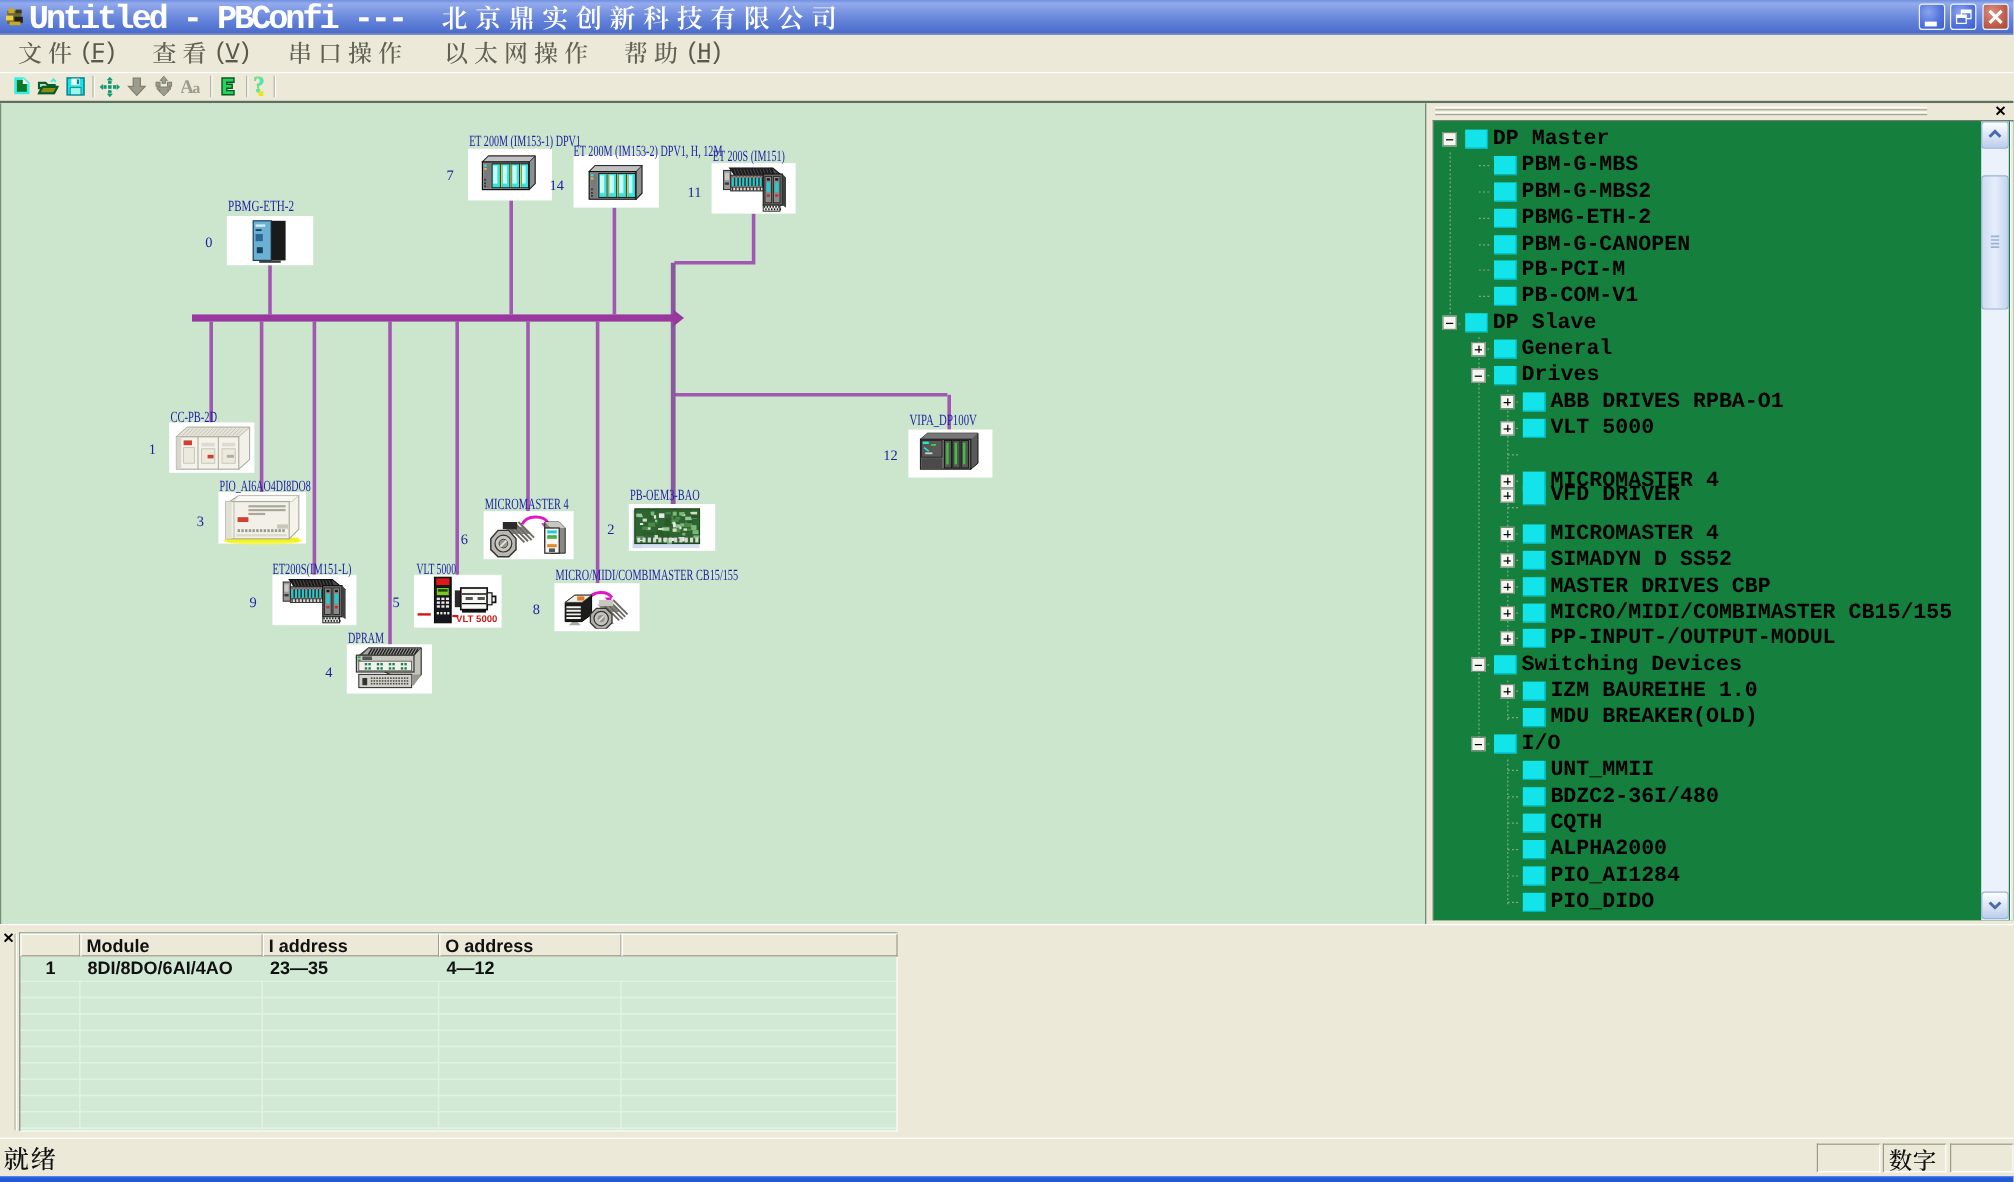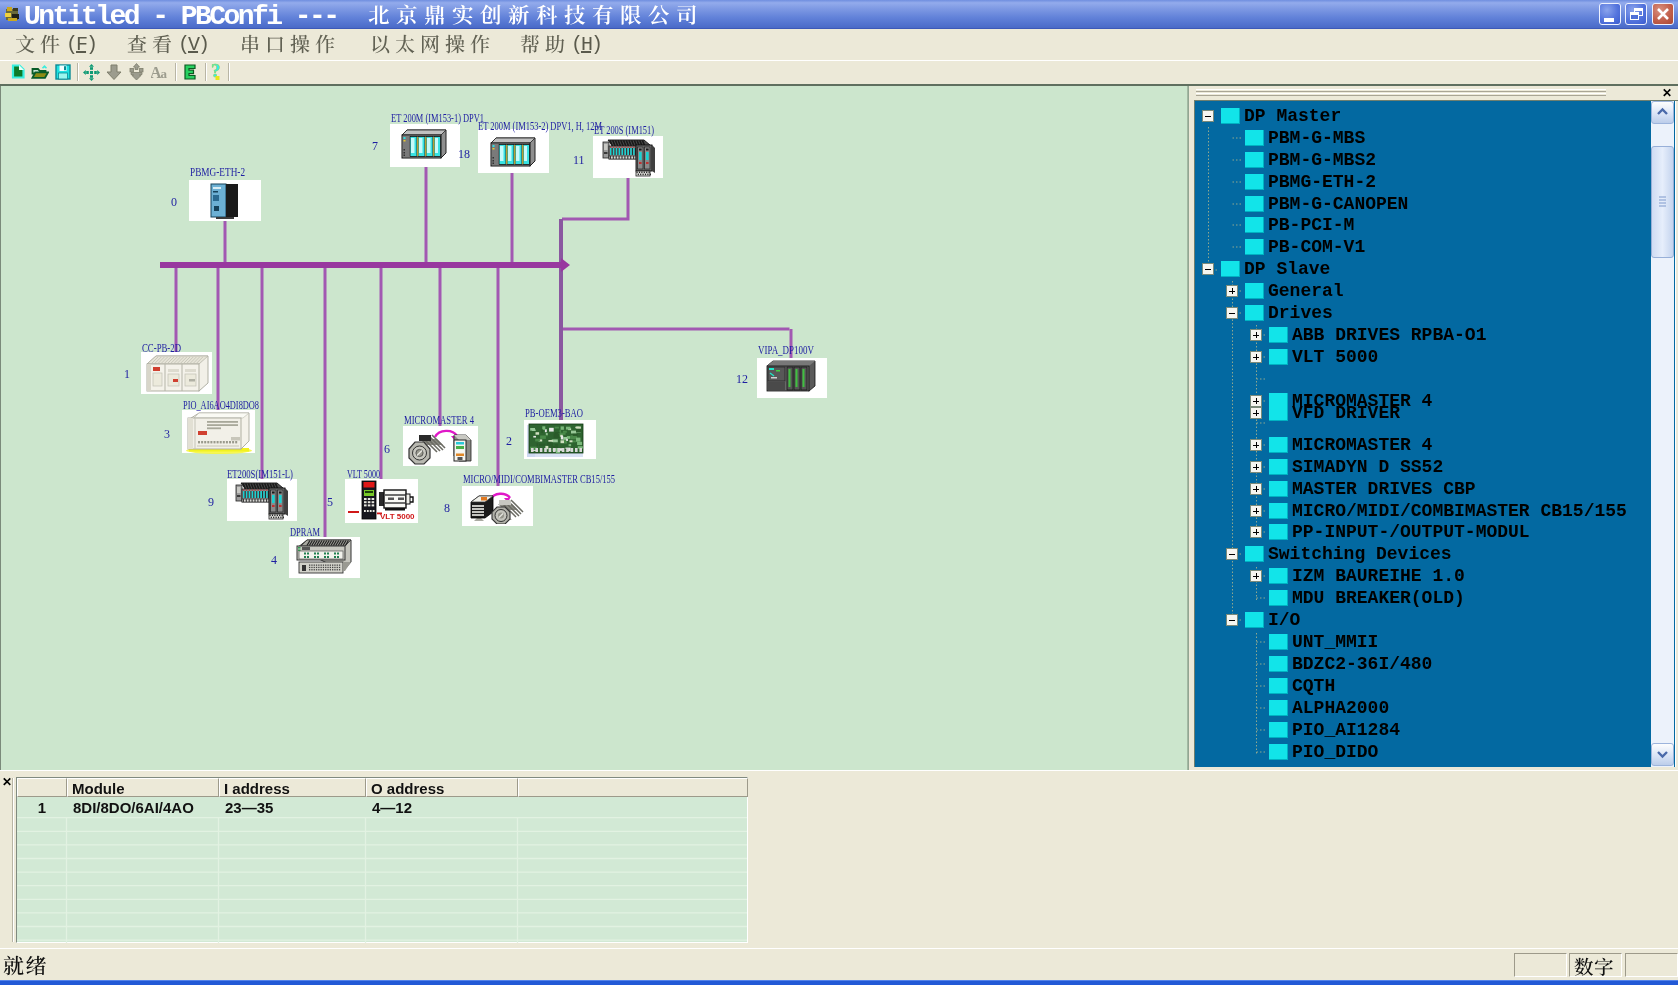--- a/index.html
+++ b/index.html
@@ -15,21 +15,21 @@
 #menubar{left:0;top:29px;width:1678px;height:31px;background:#ece9d8}
 .menuitem{top:4px;height:23px;display:flex;align-items:center}
 .menuascii{font-family:"Liberation Mono",monospace;font-size:20px;color:#5a5a4c;letter-spacing:-2px;padding-left:1px}
 #toolbar{left:0;top:60px;width:1678px;height:24px;background:#ece9d8;border-top:1px solid #fff}
 .tsep{top:63px;width:2px;height:18px;border-left:1px solid #b8b5a5;border-right:1px solid #fff}
 #canvastopline{left:0;top:84px;width:1678px;height:2px;background:#5f6f5f}
 #canvas{left:0;top:86px;width:1189px;height:684px;background:#cce6cd}
 #rightdock{left:1189px;top:86px;width:489px;height:684px;background:#ece9d8}
 .grip{left:7px;width:452px;height:3px;border-top:1px solid #fff;border-bottom:1px solid #a9a595}
 .xbtn{color:#000;font-family:"Liberation Sans",sans-serif;font-weight:bold;font-size:12px;line-height:10px}
-#tree{position:absolute;left:5px;top:14px;width:484px;height:667px;background:#0369a1;border-top:1px solid #6f7f6f;border-left:1px solid #6f7f6f;overflow:hidden}
+#tree{position:absolute;left:5px;top:14px;width:484px;height:667px;background:#15803d;border-top:1px solid #6f7f6f;border-left:1px solid #6f7f6f;overflow:hidden}
 .trow{position:absolute;height:22px;white-space:nowrap}
 .texp{position:absolute;width:12px;height:12px;background:#f6f6f0;border:1px solid #7a8a7a;top:5px}
 .texp:before{content:"";position:absolute;left:2px;top:4.5px;width:6px;height:1.5px;background:#000}
 .texp.plus:after{content:"";position:absolute;left:4.5px;top:2px;width:1.5px;height:6px;background:#000}
 .ticon{position:absolute;width:19px;height:16px;background:#12e4e9;top:3px;box-shadow:inset -1px -1px 0 #00b2c2}
 .ttext{position:absolute;top:1px;font-family:"Liberation Mono",monospace;font-weight:bold;font-size:18px;color:#000;letter-spacing:0px}
 #vscroll{position:absolute;left:456px;top:0px;width:23px;height:666px;background:#ecf2fb}
 .sbtn{position:absolute;left:0px;width:23px;height:23px;border-radius:3px;border:1px solid #9cb4dc;background:linear-gradient(180deg,#fdfefe,#d7e2f5 60%,#bccdea)}
 #sthumb{position:absolute;left:0px;top:45px;width:23px;height:112px;border-radius:3px;border:1px solid #98b0d8;background:linear-gradient(90deg,#cfdcf3,#e6eefb 50%,#c4d4ee)}
 #bottomdock{left:0;top:770px;width:1678px;height:178px;background:#ece9d8;border-top:1px solid #fff}
@@ -806,21 +806,21 @@
     <div class="devlbl" style="left:183px;top:311px;transform:scaleX(0.642)">PIO_AI6AO4DI8DO8</div>
     <div class="devlbl" style="left:227px;top:380px;transform:scaleX(0.667)">ET200S(IM151-L)</div>
     <div class="devlbl" style="left:290px;top:438px;transform:scaleX(0.649)">DPRAM</div>
     <div class="devlbl" style="left:347px;top:380px;transform:scaleX(0.622)">VLT 5000</div>
     <div class="devlbl" style="left:404px;top:326px;transform:scaleX(0.666)">MICROMASTER 4</div>
     <div class="devlbl" style="left:463px;top:385px;transform:scaleX(0.657)">MICRO/MIDI/COMBIMASTER CB15/155</div>
     <div class="devlbl" style="left:525px;top:319px;transform:scaleX(0.664)">PB-OEM3-BAO</div>
     <div class="devlbl" style="left:758px;top:256px;transform:scaleX(0.690)">VIPA_DP100V</div>
     <div class="devnum" style="left:171px;top:109px">0</div>
     <div class="devnum" style="left:372px;top:53px">7</div>
-    <div class="devnum" style="left:458px;top:61px">18</div>
+    <div class="devnum" style="left:458px;top:61px">14</div>
     <div class="devnum" style="left:573px;top:67px">11</div>
     <div class="devnum" style="left:124px;top:281px">1</div>
     <div class="devnum" style="left:164px;top:341px">3</div>
     <div class="devnum" style="left:208px;top:409px">9</div>
     <div class="devnum" style="left:271px;top:467px">4</div>
     <div class="devnum" style="left:327px;top:409px">5</div>
     <div class="devnum" style="left:384px;top:356px">6</div>
     <div class="devnum" style="left:444px;top:415px">8</div>
     <div class="devnum" style="left:506px;top:348px">2</div>
     <div class="devnum" style="left:736px;top:286px">12</div>

